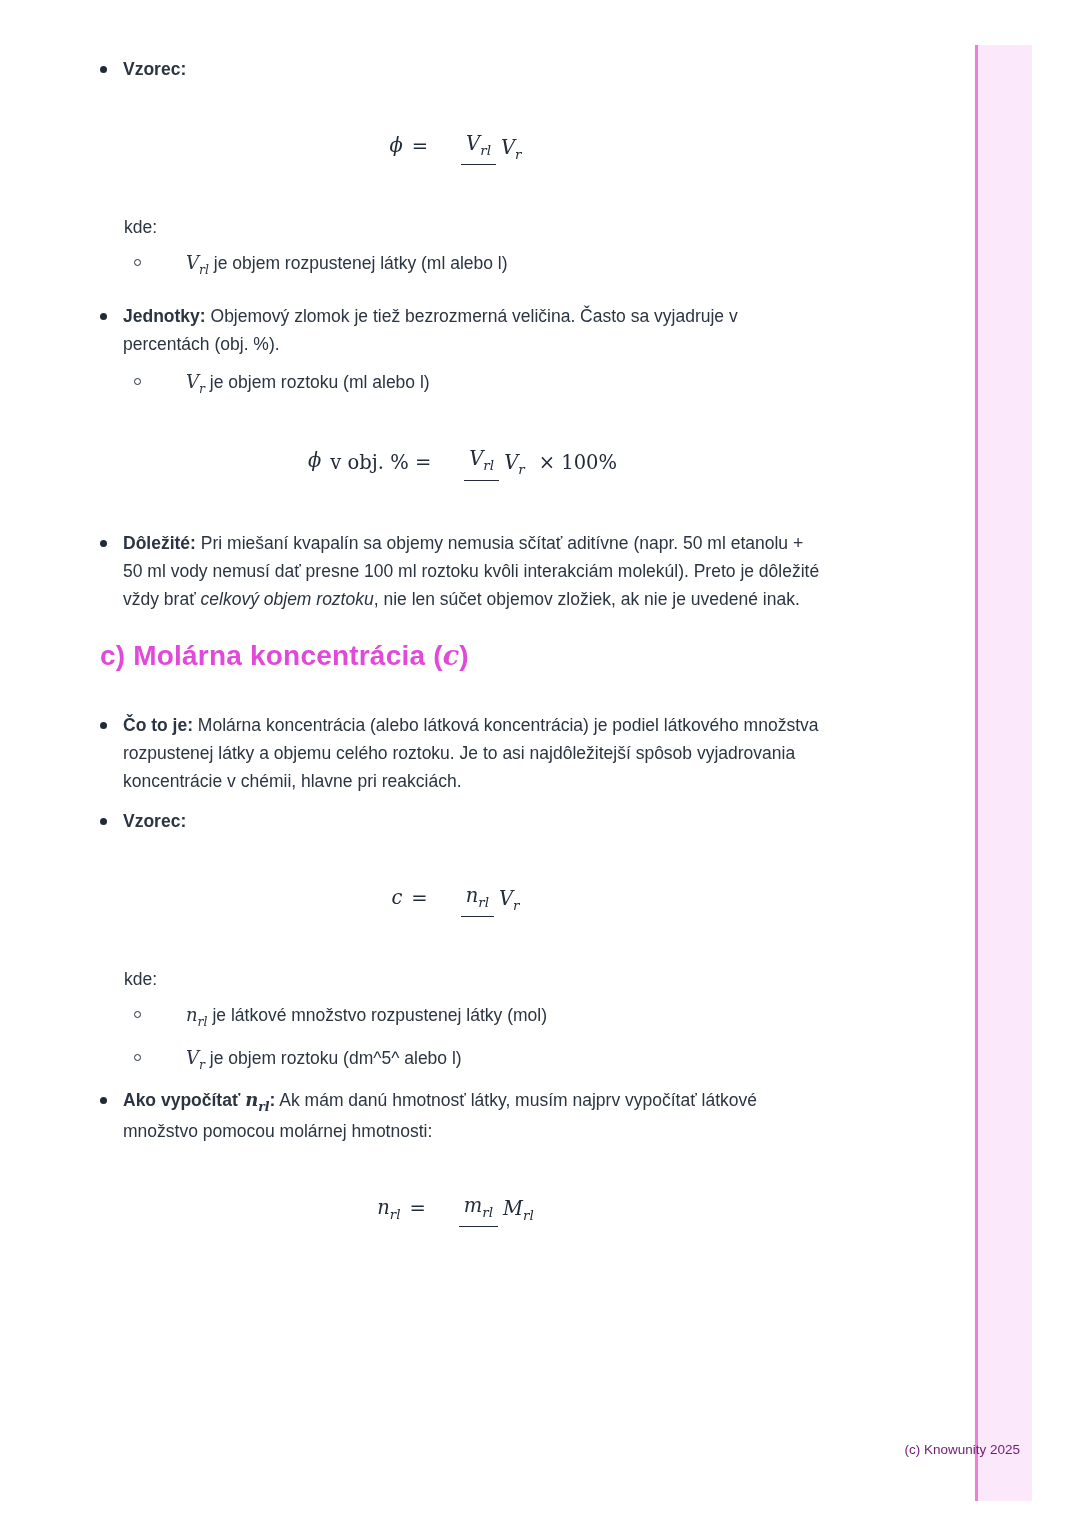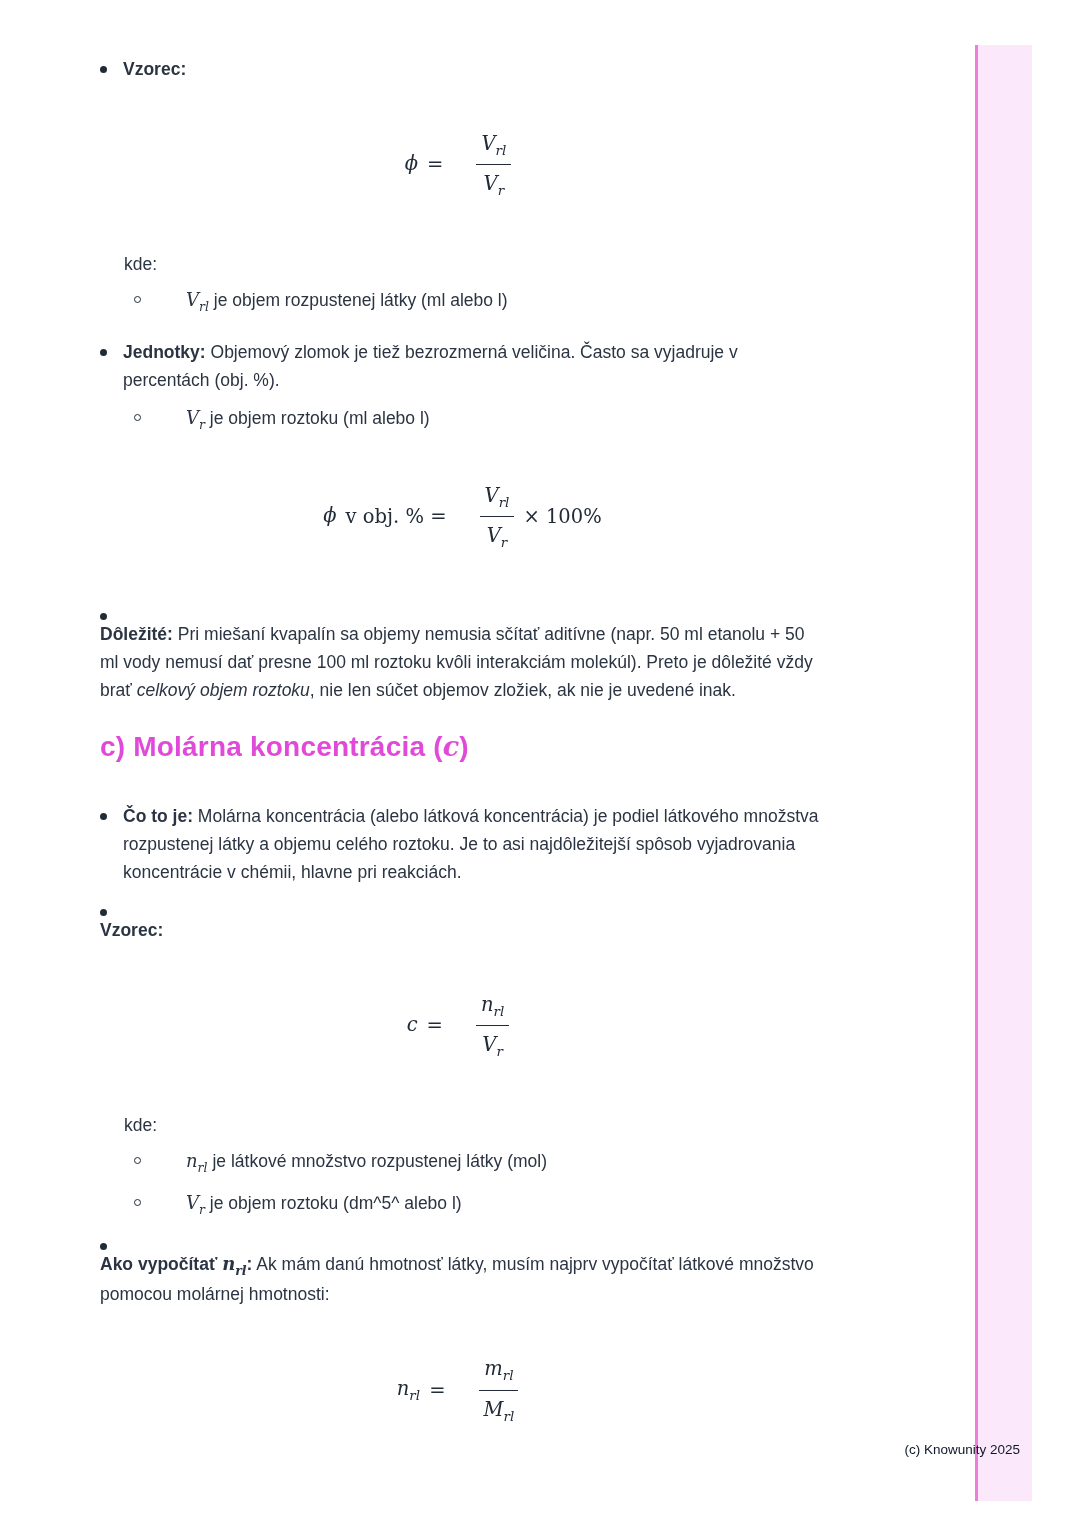--- a/index.html
+++ b/index.html
@@ -35,46 +35,46 @@
   .mvar { font-family:"DejaVu Serif", serif; font-style:italic; font-size:18px; }
   sub.msub { font-family:"DejaVu Serif", serif; font-style:italic; font-size:12.5px; }
   .formula {
     display:flex; justify-content:center; align-items:center; gap:9px;
     margin:45px 0 48px;
     font-family:"DejaVu Serif", serif;
     font-size:19.5px; color:#222b38;
   }
   .formula .mvar { font-size:19.5px; }
   .formula sub.msub { font-size:13.5px; }
-  .frac { display:inline-flex; flex-direction:column; align-items:center;margin-left:24px; }
+  .frac { display:inline-flex; flex-direction:row; align-items:center;margin-left:24px; }
   .frac .num { padding:0 5px 3px; border-bottom:1.4px solid #222b38; }
   .frac .den { padding:3px 5px 0; }
   .mtext { font-family:"DejaVu Serif", serif; font-style:normal; }
   .heading {
     margin:21px 0 32px;
     font-size:28px; font-weight:bold;
     color:#e14ad9;
     letter-spacing:0.2px;
   }
   .heading .mvar { font-size:27px; color:#e14ad9; font-weight:bold; }
   .gap-top { margin-top:22px; }
-  .gap-top-sm { margin-top:12px;flex-direction:column; }
+  .gap-top-sm { margin-top:12px; }
   .sidebar-band {
     position:absolute; top:45px; right:48px;
     width:54px; height:1456px;
     background:#fbe9fb;
   }
   .sidebar-line {
     position:absolute; top:45px; right:102px;
     width:3px; height:1456px;
     background:#ef7edb;
   }
   .watermark {
     position:absolute; top:1442px; right:60px;
-    font-size:13.5px; color:#0f172a;
+    font-size:13.5px; color:#701a75;
   }
 </style>
 </head>
 <body>
 
 <div class="sidebar-line"></div>
 <div class="sidebar-band"></div>
 
 <div class="content">
 

